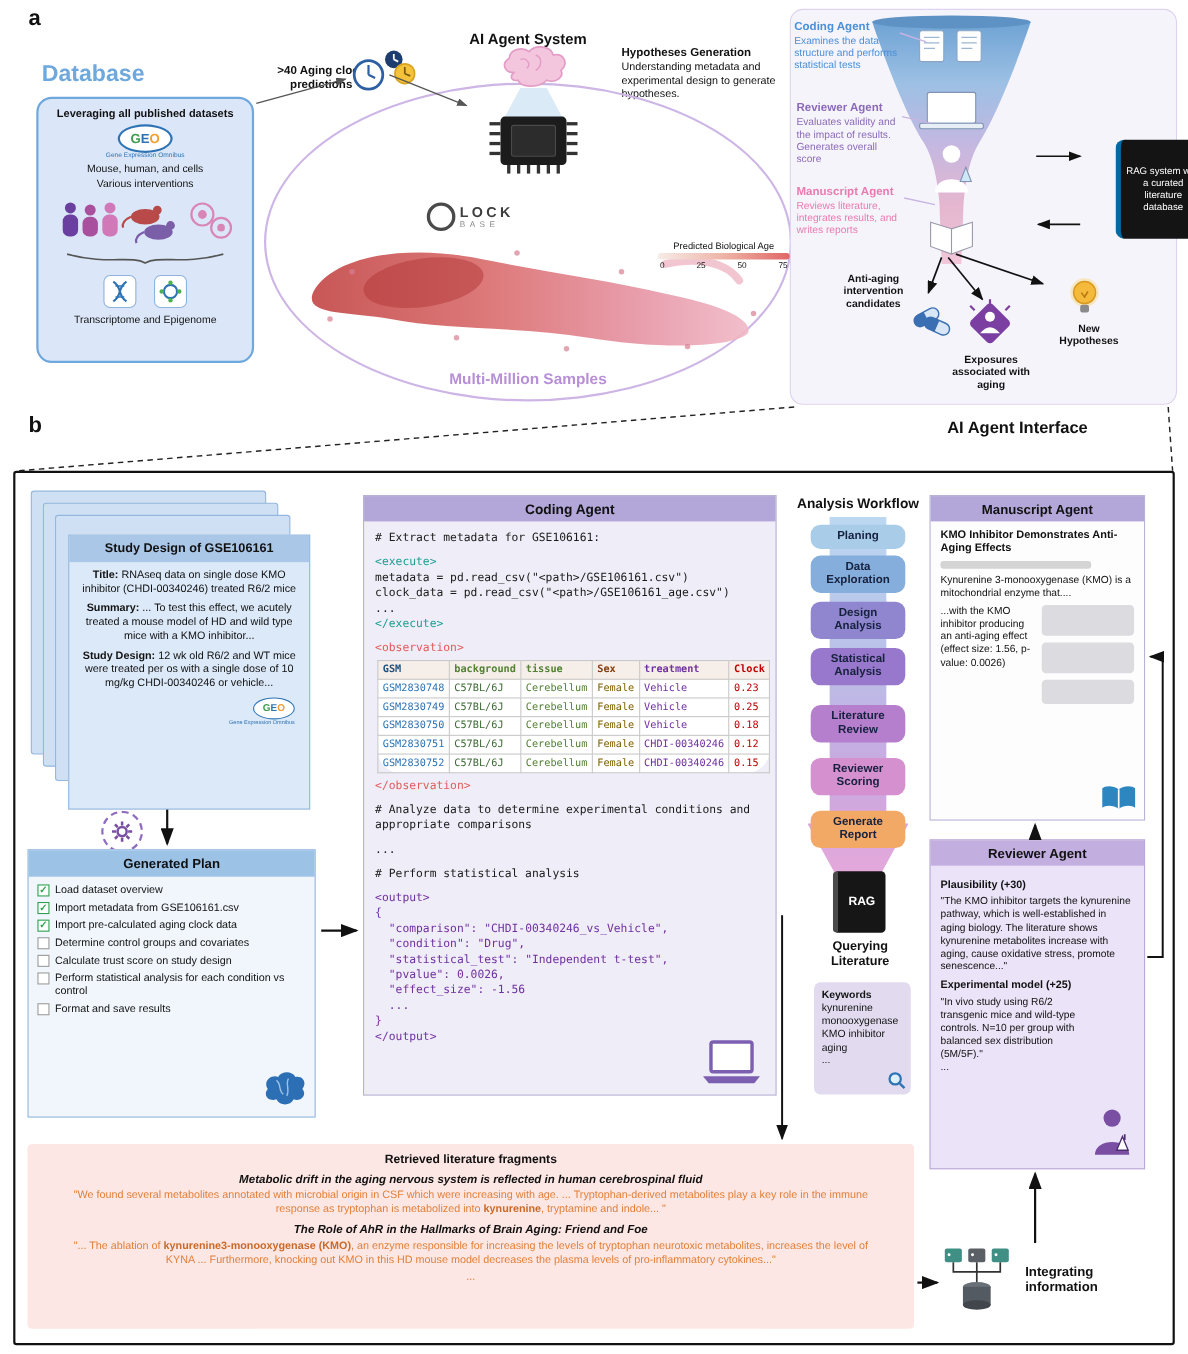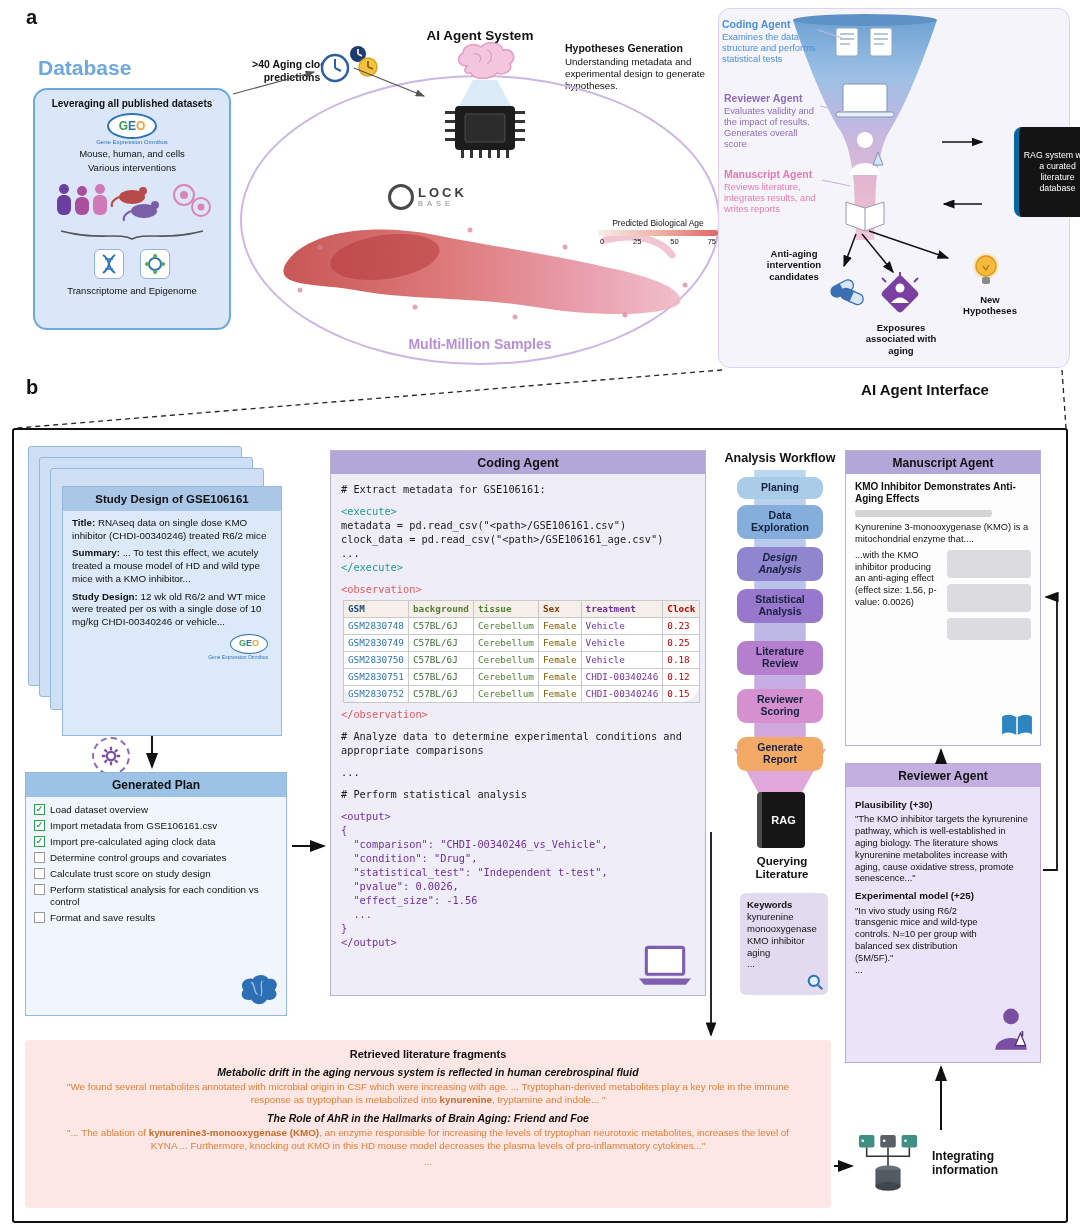--- a/index.html
+++ b/index.html
@@ -45,21 +45,21 @@
              border-radius:8px; border-left:5px solid #0369a1; display:flex; align-items:center;
              justify-content:center; text-align:center; font-size:8.8px; padding:4px; line-height:1.25; }
   .out-label { font-size:9.5px; font-weight:bold; text-align:center; line-height:1.2; }
 
   
   .b-frame { left:12px; top:428px; width:1056px; height:795px; border:2.5px solid #111; border-radius:3px; }
   .b-title { font-size:15px; font-weight:bold; text-align:center; }
 
   
   .stack-page { background:#cfe0f4; border:1px solid #93b7de; border-radius:3px; }
-  .study-card { left:62px; top:486px; width:220px; height:250px; background:#dce9f8; border:1px solid #93b7de; }
+  .study-card { left:62px; top:486px; width:220px; height:250px; background:#dce9f8; border:1px solid #93b7de;text-align:center; }
   .card-header { height:24px; display:flex; align-items:center; justify-content:center;
                  font-size:11.5px; font-weight:bold; }
   .study-card .card-header { background:#aac7e8; }
   .study-body { padding:6px 9px; font-size:9.8px; line-height:1.3; }
   .study-body p { margin-bottom:5px; }
   .geo-mini { display:flex; flex-direction:column; align-items:flex-end; margin-top:2px; padding-right:4px; }
   .geo-mini .geo-oval { width:38px; height:20px; font-size:9px; border-width:1.5px; margin-top:0; }
   .geo-mini .geo-cap { font-size:5px; }
 
   
@@ -517,21 +517,21 @@
   </div>
 
   <div class="abs wf-title" style="left:720px; top:451px; width:120px;">Analysis Workflow</div>
   <div class="abs wf-arrow"></div>
   <div class="abs wf-step" style="top: 477px; height: 22px; background-color: rgb(169, 204, 233);">
       <span>Planing</span>
     </div>
   <div class="abs wf-step" style="top: 505px; height: 34px; background-color: rgb(133, 174, 221);">
       <span>Data Exploration</span>
     </div>
-  <div class="abs wf-step" style="top: 547px; height: 34px; background-color: rgb(143, 134, 207); font-style: italic;">
+  <div class="abs wf-step" style="top: 547px; height: 34px; background-color: rgb(143, 134, 207);">
       <span>Design Analysis</span>
     </div>
   <div class="abs wf-step" style="top: 589px; height: 34px; background-color: rgb(152, 120, 204);">
       <span>Statistical Analysis</span>
     </div>
   <div class="abs wf-step" style="top: 641px; height: 34px; background-color: rgb(181, 127, 206);">
       <span>Literature Review</span>
     </div>
   <div class="abs wf-step" style="top: 689px; height: 34px; background-color: rgb(212, 144, 207);">
       <span>Reviewer Scoring</span>

